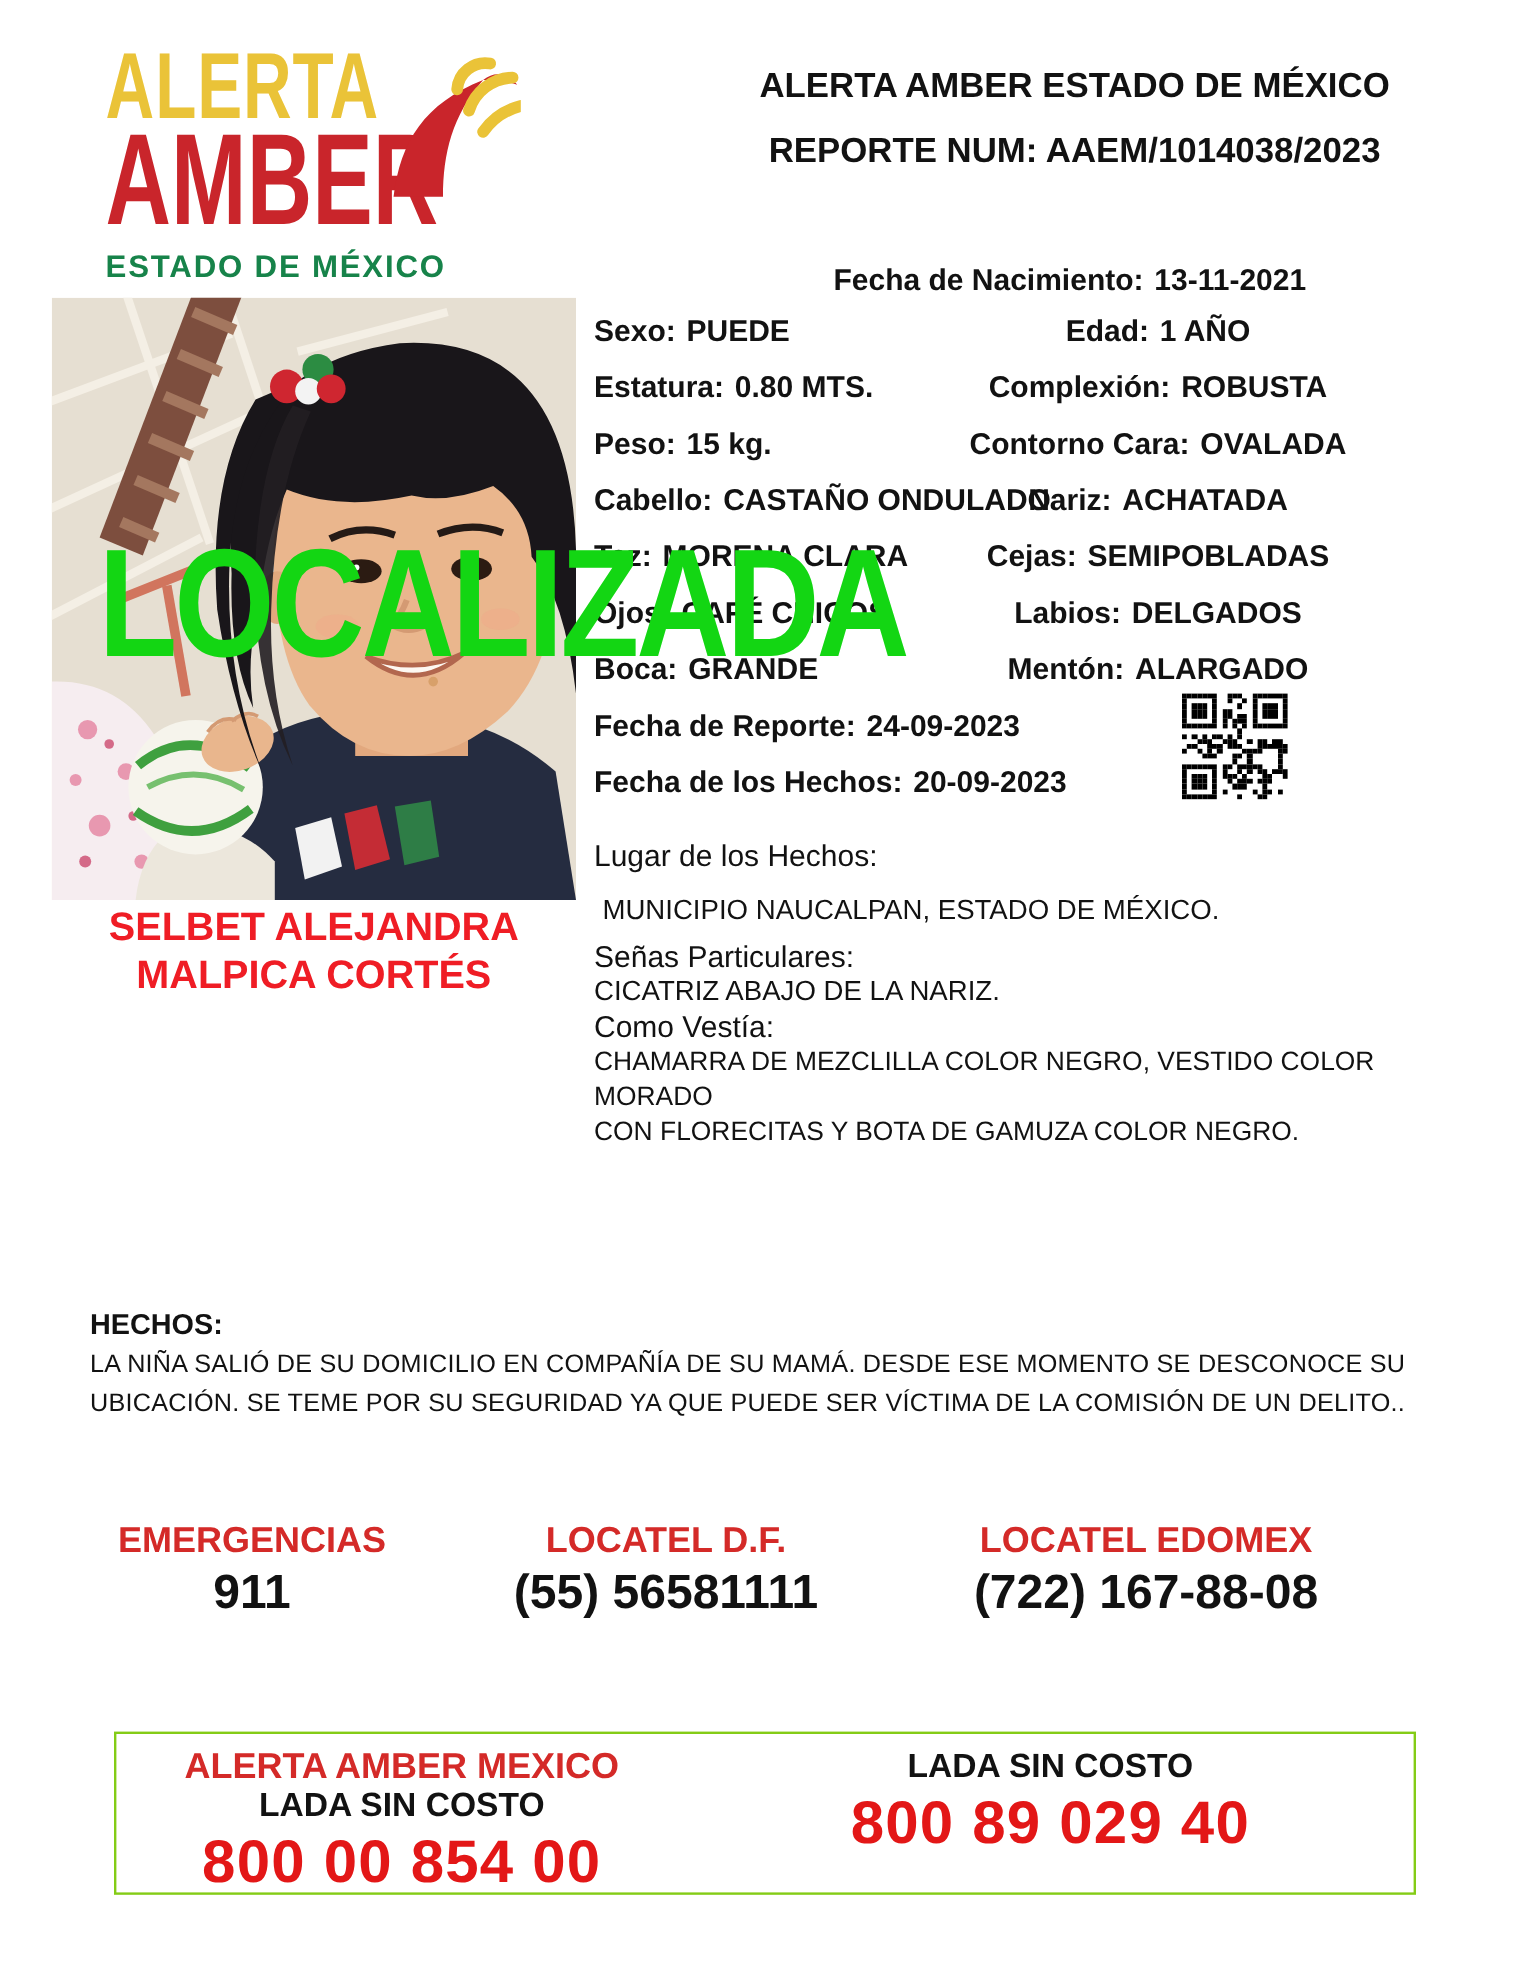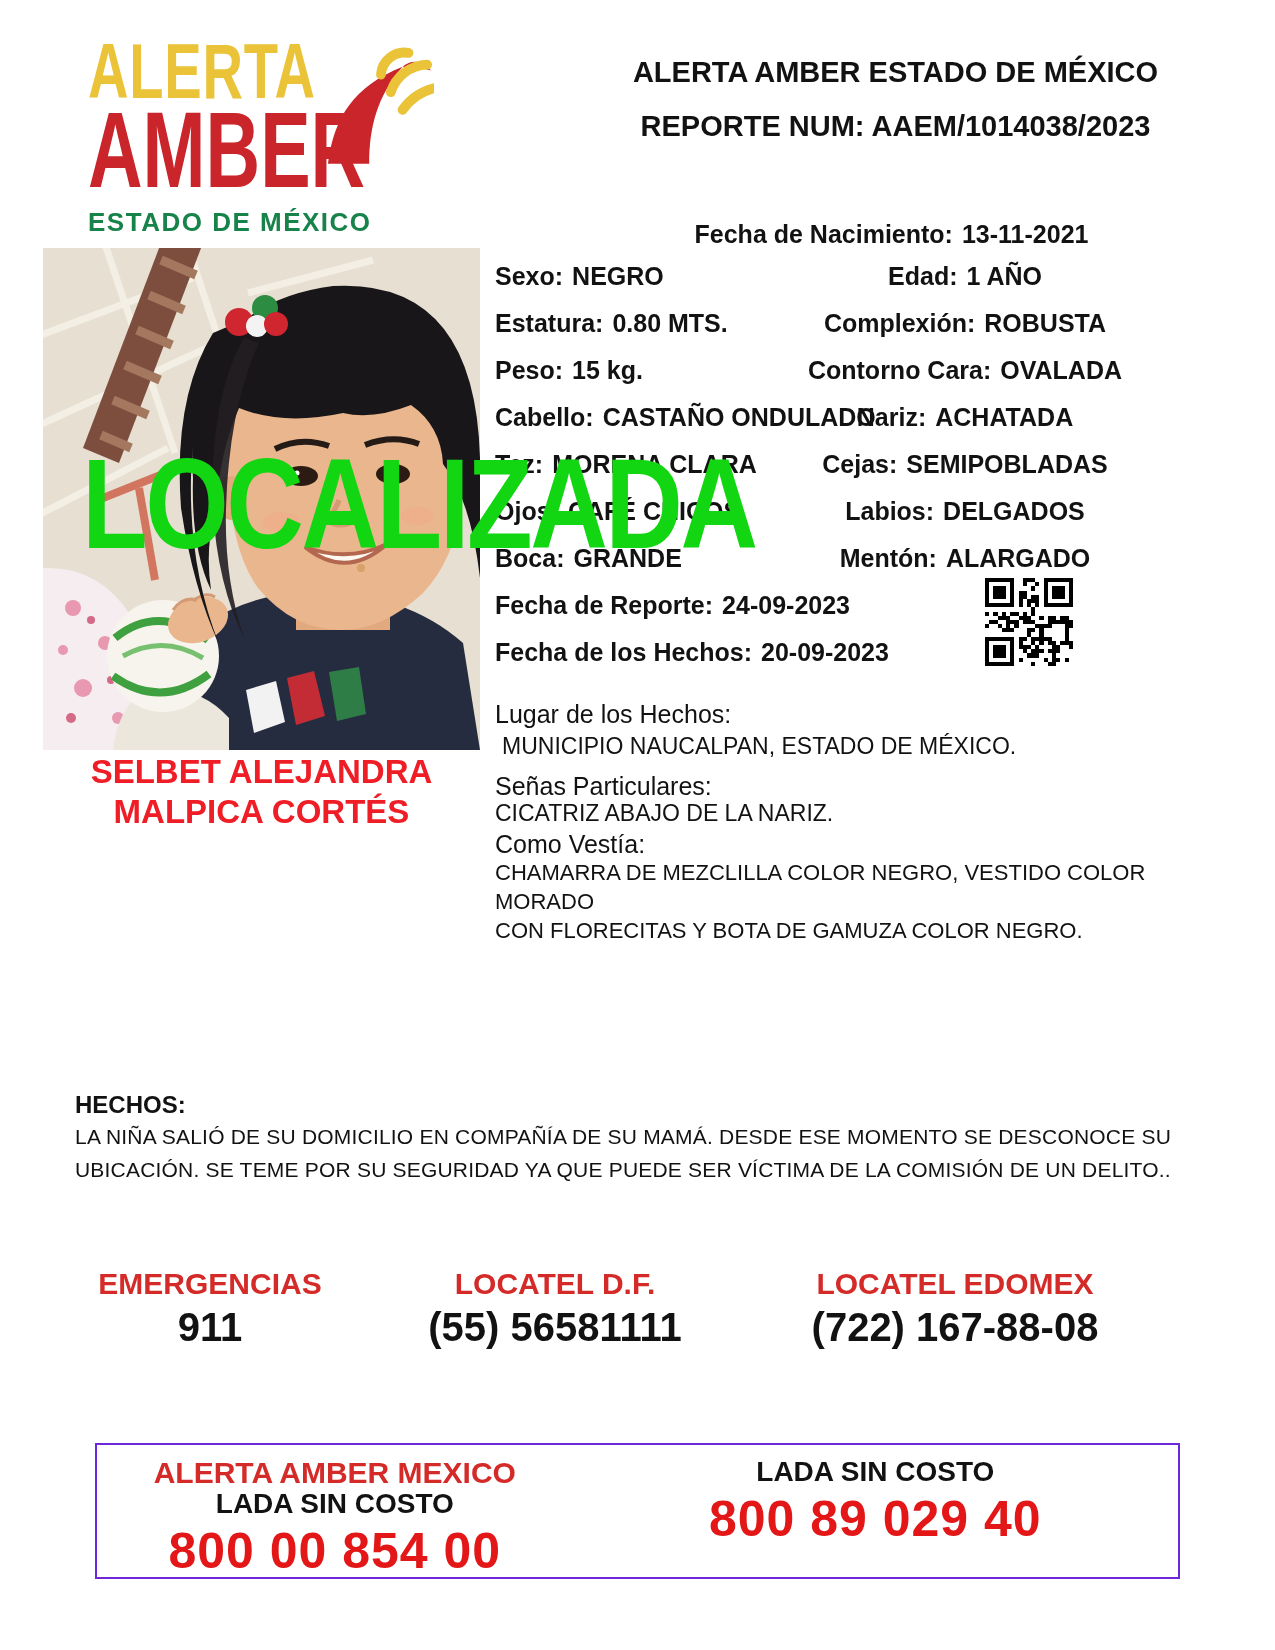--- a/index.html
+++ b/index.html
@@ -45,21 +45,21 @@
   .details{position:absolute;left:495px;top:220px;width:675px;font-size:25px;font-weight:bold;}
   .lbl{margin-right:9px;}
   .birth-row{text-align:center;padding-left:118px;line-height:29px;margin-bottom:14px;white-space:nowrap;}
   .pair-row{position:relative;height:47px;line-height:26px;}
   .pair-left{position:absolute;left:0;top:0;white-space:nowrap;}
   .pair-right{position:absolute;left:265px;top:0;width:410px;text-align:center;white-space:nowrap;}
   .date-row{height:47px;line-height:26px;white-space:nowrap;}
   .section-label{font-size:25px;font-weight:normal;line-height:28px;}
   .section-value{font-size:23px;font-weight:normal;line-height:28px;}
   .place-label{margin-top:14px;}
-  .place-value{margin-top:4px;padding-left:7px;}
+  .place-value{margin-top:16px;padding-left:7px;}
   .marks-label{margin-top:12px;}
   .marks-value{line-height:26px;}
   .clothing-label{margin-top:4px;}
   .clothing-line{font-size:22px;font-weight:normal;line-height:29px;}
 
   
   .qr{position:absolute;left:985px;top:578px;width:88px;height:88px;display:grid;
     grid-template-columns:repeat(21,1fr);grid-template-rows:repeat(21,1fr);background:#fff;}
   .qr .d{background:#000;}
 
@@ -72,21 +72,21 @@
   
   .contacts{position:absolute;left:55px;top:1266px;width:1130px;display:flex;}
   .contact-col{text-align:center;}
   .contact-col:nth-child(1){width:310px;}
   .contact-col:nth-child(2){width:380px;}
   .contact-col:nth-child(3){width:420px;}
   .contact-label{color:var(--accent-red);font-weight:bold;font-size:30px;line-height:36px;}
   .contact-number{color:var(--text-black);font-weight:bold;font-size:40px;line-height:46px;margin-top:2px;}
 
   
-  .footer-box{position:absolute;left:95px;top:1443px;width:1085px;height:136px;border:2px solid #6d28d9;
+  .footer-box{position:absolute;left:95px;top:1443px;width:1085px;height:136px;border:2px solid #84cc16;
     display:flex;background:#fff;}
   .footer-col{text-align:center;padding-top:12px;}
   .footer-col:nth-child(1){width:44%;}
   .footer-col:nth-child(2){width:56%;}
   .footer-title{color:var(--accent-red);font-weight:bold;font-size:30px;line-height:32px;}
   .footer-subtitle{color:var(--text-black);font-weight:bold;font-size:28px;line-height:30px;}
   .footer-number{color:var(--number-red);font-weight:bold;font-size:50px;line-height:52px;margin-top:6px;letter-spacing:1px;}
 </style>
 </head>
 <body>
@@ -200,21 +200,21 @@
     <div>MALPICA CORTÉS</div>
   </div>
 
   <section class="details">
 
     <div class="birth-row">
       <span class="lbl">Fecha de Nacimiento:</span><span>13-11-2021</span>
     </div>
 
     <div class="pair-row">
-      <span class="pair-left"><span class="lbl">Sexo:</span><span>NEGRO</span></span>
+      <span class="pair-left"><span class="lbl">Sexo:</span><span>PUEDE</span></span>
       <span class="pair-right"><span class="lbl">Edad:</span><span>1 AÑO</span></span>
     </div>
 
     <div class="pair-row">
       <span class="pair-left"><span class="lbl">Estatura:</span><span>0.80 MTS.</span></span>
       <span class="pair-right"><span class="lbl">Complexión:</span><span>ROBUSTA</span></span>
     </div>
 
     <div class="pair-row">
       <span class="pair-left"><span class="lbl">Peso:</span><span>15 kg.</span></span>

